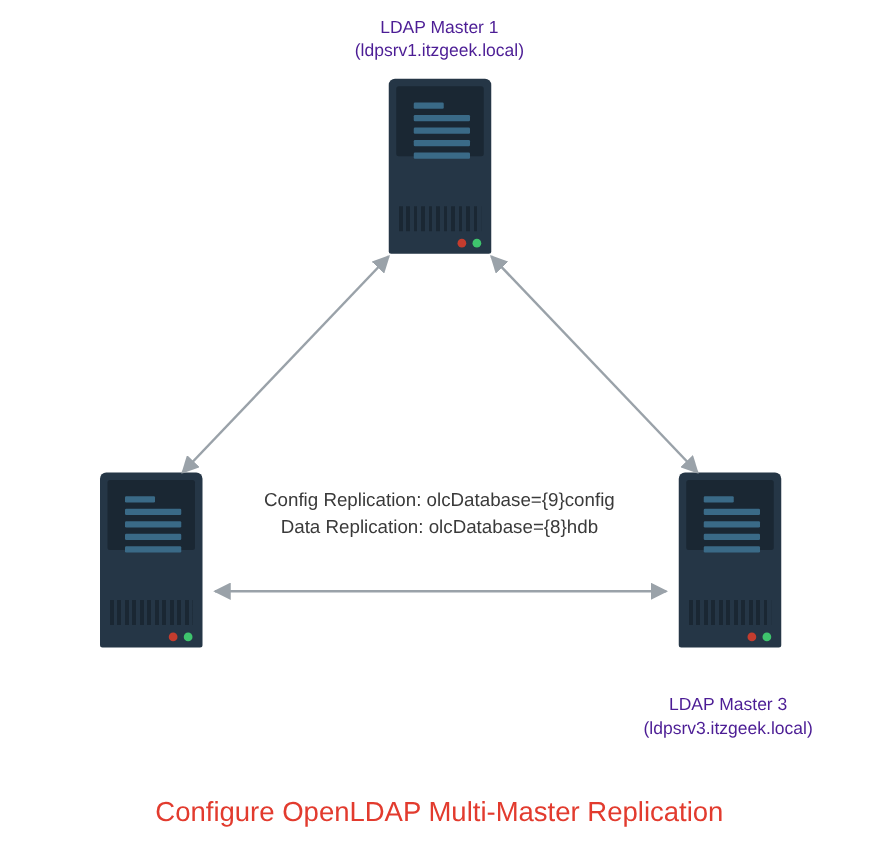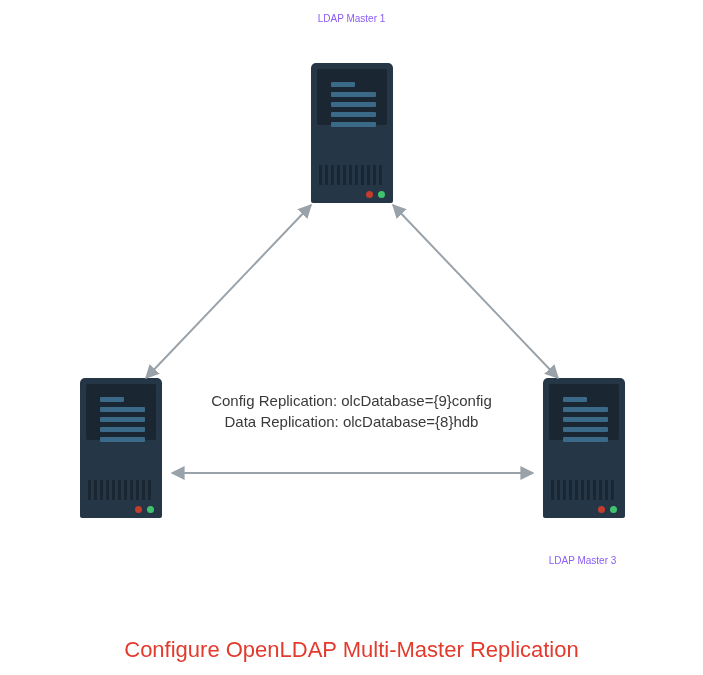--- a/index.html
+++ b/index.html
@@ -8,30 +8,31 @@
 .server-body{width:82px;height:140px;background:#253646;border-radius:5px 5px 2px 2px;position:relative;overflow:hidden}
 .server-top{position:absolute;top:6px;left:6px;right:6px;height:56px;background:#1a2733;border-radius:2px}
 .server-bars{position:absolute;top:13px;left:14px;width:45px}
 .bar{height:5px;background:#3a6a87;margin-bottom:5px;border-radius:1px}
 .bar.short{width:24px}
 .bar.full{width:45px}
 .vent{position:absolute;bottom:18px;left:8px;right:8px;height:20px;background:repeating-linear-gradient(90deg,#1a2733 0 3px,#253646 3px 6px)}
 .led{position:absolute;bottom:5px;width:7px;height:7px;border-radius:50%}
 .led.red{background:#c43c2e;right:20px}
 .led.green{background:#3ec46d;right:8px}
-.label{text-align:center;font-size:10px;color:#8b5cf6;line-height:1.35;position:absolute}
+.label{text-align:center;font-size:14px;color:#4c1d95;line-height:1.35;position:absolute}
 .center-text{position:absolute;top:390px;left:0;right:0;text-align:center;font-size:15px;color:#3a3a3a;line-height:1.4}
 .caption{position:absolute;bottom:12px;left:0;right:0;text-align:center;font-size:22px;font-weight:400;color:#e23b2e}
 svg.arrows{position:absolute;top:0;left:0;width:703px;height:675px;pointer-events:none}
 </style>
 </head>
 <body>
 
 <div class="label" style="top:12px;left:0;right:0">
   <div>LDAP Master 1</div>
+  <div>(ldpsrv1.itzgeek.local)</div>
 </div>
 
 <div class="server" style="top:63px;left:311px">
   <div class="server-body">
     <div class="server-top">
         <div class="server-bars">
           <div class="bar short"></div>
           <div class="bar full"></div>
           <div class="bar full"></div>
           <div class="bar full"></div>
@@ -76,20 +77,21 @@
       <div class="led red"></div>
       <div class="led green"></div>
   </div>
 </div>
 
 <div class="label" style="top:554px;left:40px;width:165px">
 </div>
 
 <div class="label" style="top:554px;left:500px;width:165px">
   <div>LDAP Master 3</div>
+  <div>(ldpsrv3.itzgeek.local)</div>
 </div>
 
 <div class="center-text">
   <div>Config Replication: olcDatabase={9}config</div>
   <div>Data Replication: olcDatabase={8}hdb</div>
 </div>
 
 <div class="caption">Configure OpenLDAP Multi-Master Replication</div>
 
 <svg class="arrows">

